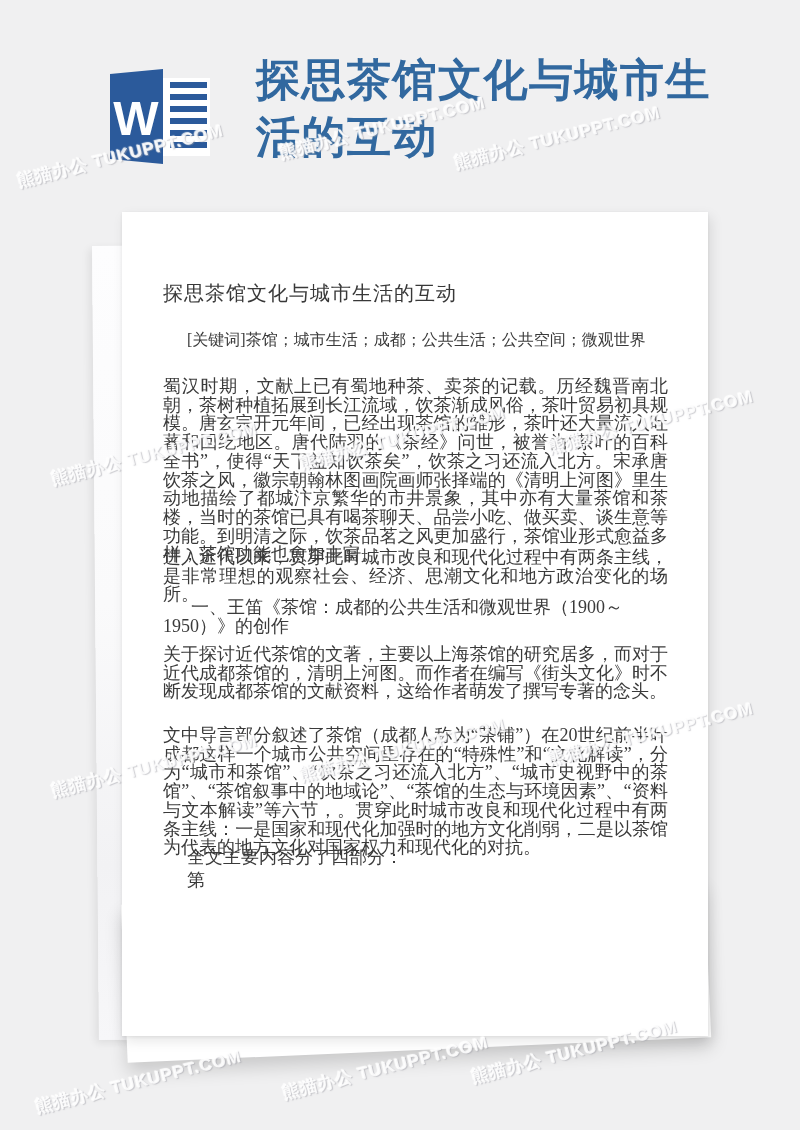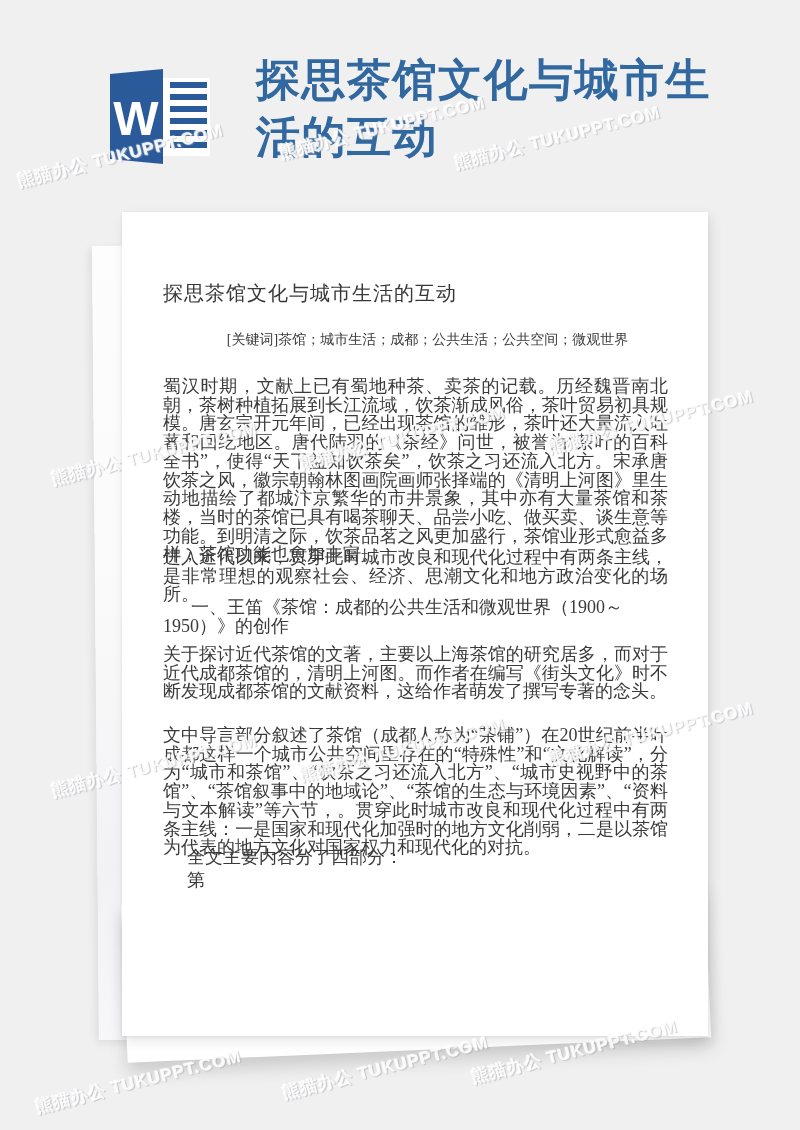--- a/index.html
+++ b/index.html
@@ -40,21 +40,21 @@
   .sheet-main * { margin:0; }
   .doc-title {
     position:absolute; left:41px; top:68px;
     font-family:"Liberation Serif","DejaVu Serif",serif;
     font-weight:normal; font-size:20px; line-height:26px;
     letter-spacing:1px; color:#383838;
   }
   .doc-kw {
     position:absolute; left:65px; top:118px; width:481px;
     font-family:"Liberation Serif","DejaVu Serif",serif;
-    font-size:14px; line-height:19px; color:#3a3a3a;text-align:center;
+    font-size:16px; line-height:19px; color:#3a3a3a;
   }
   .doc-p {
     position:absolute; left:41px; width:505px;
     font-family:"Liberation Serif","DejaVu Serif",serif;
     font-size:18px; line-height:18.7px; color:#3a3a3a;
     text-align:justify;
   }
   .p1 { top:165px; }
   .p2 { top:336px; }
   .doc-h2 { top:386px; text-indent:28px; text-align:left; }

